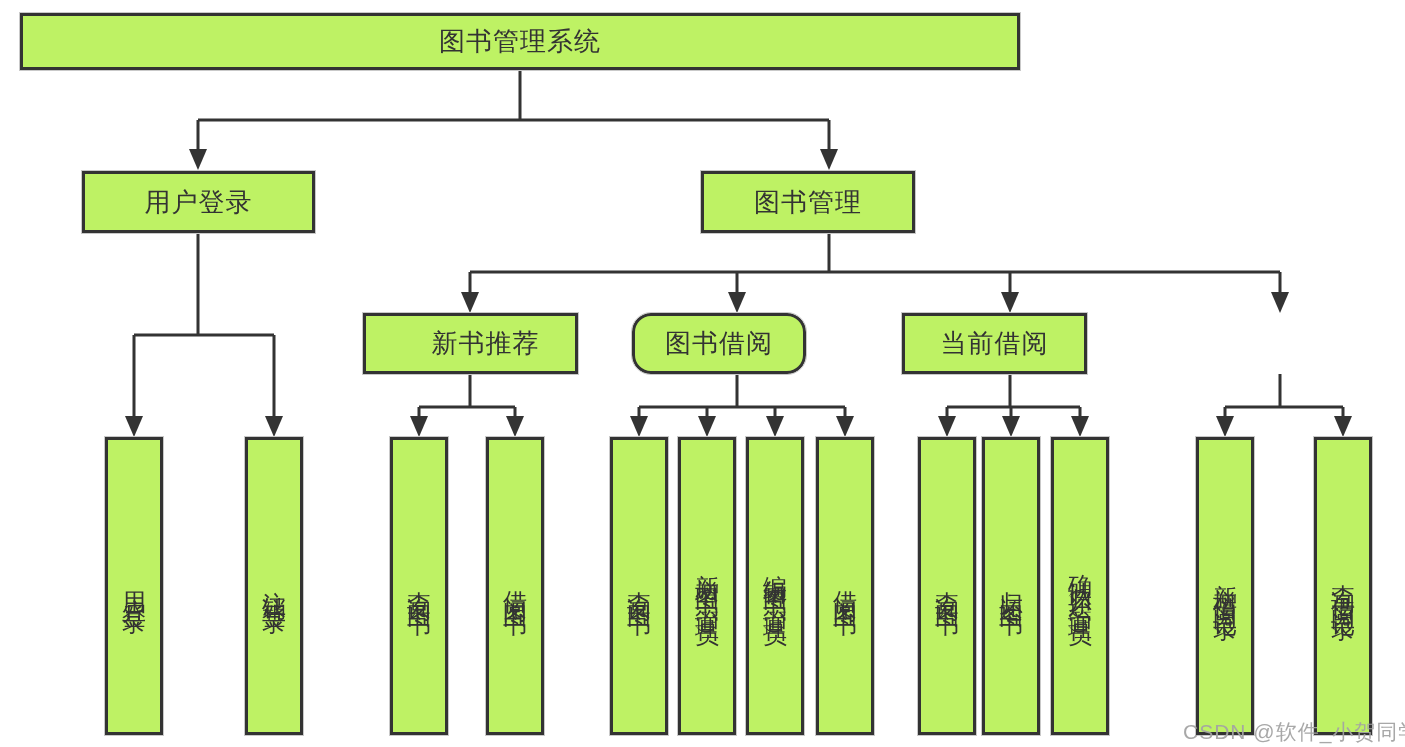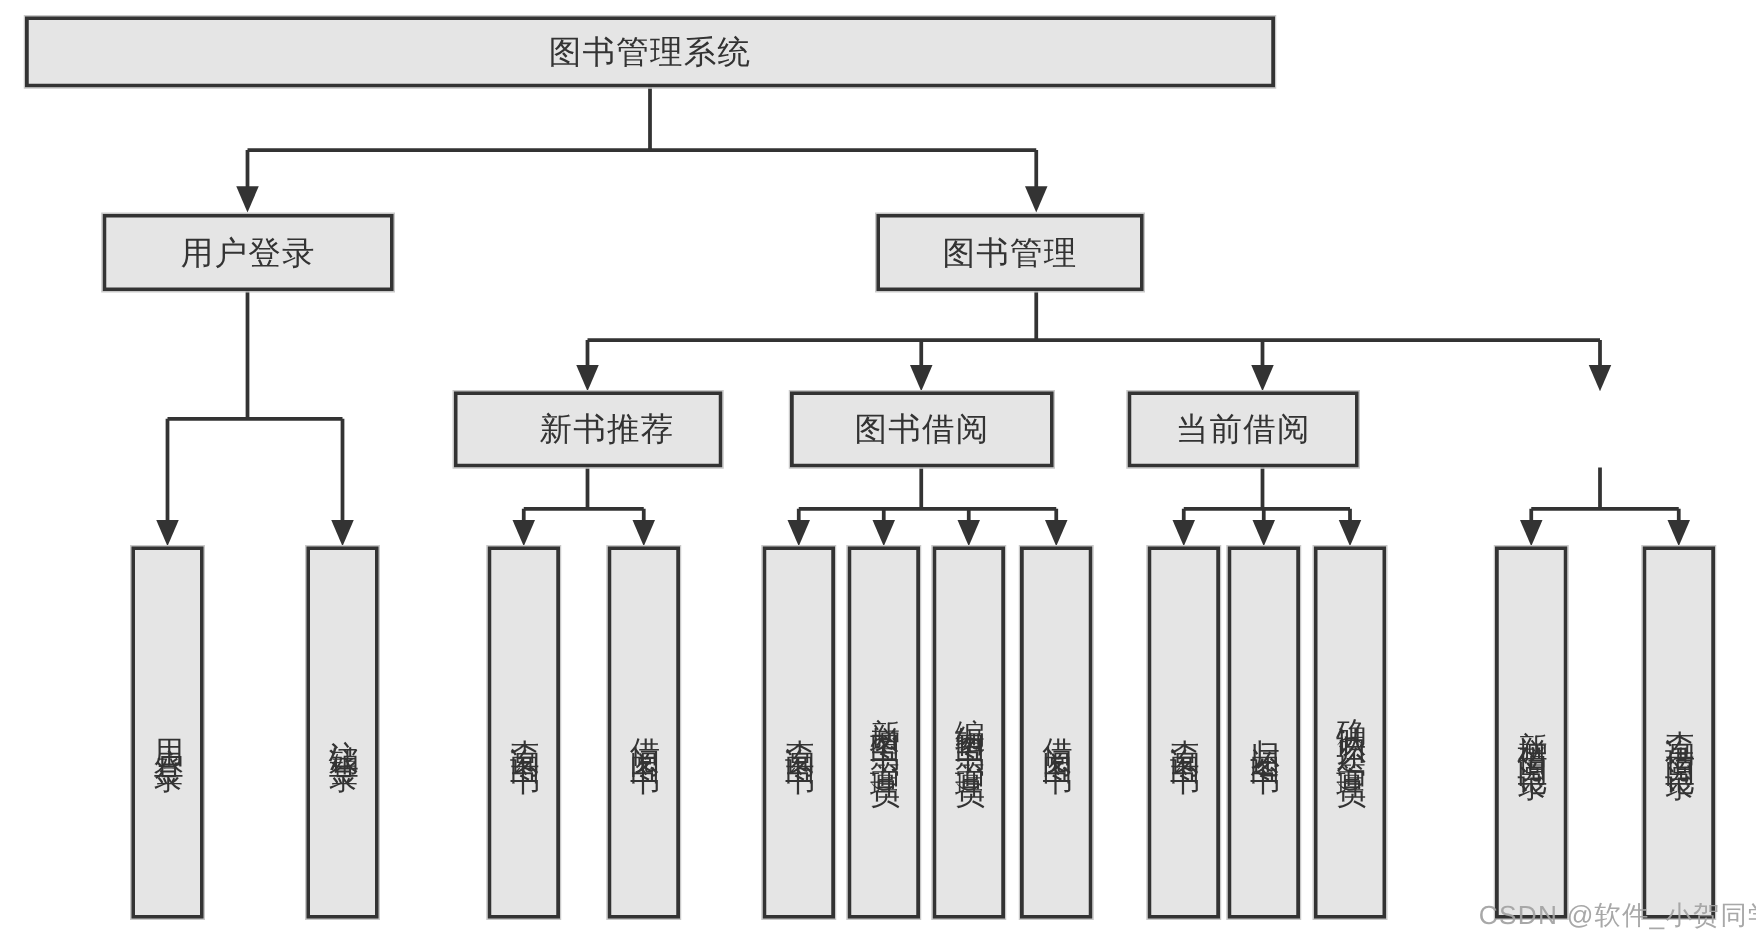--- a/index.html
+++ b/index.html
@@ -18,21 +18,21 @@
   .connectors {
     position: absolute;
     left: 0; top: 0;
     width: 1405px;
     height: 747px;
     z-index: 1;
   }
   .node {
     position: absolute;
     box-sizing: border-box;
-    background: #e5e5e5;
+    background: #bef264;
     border: 3px solid #333333;
     outline: 1px solid #c9c9c9;
     display: flex;
     align-items: center;
     justify-content: center;
     color: #333333;
     z-index: 2;
   }
   .hbox { font-size: 26px; letter-spacing: 1px; }
   .vbox .vtext {
@@ -121,21 +121,21 @@
       <polygon points="1334,416 1352,416 1343,437"></polygon>
     </g>
   </svg>
 
   <div class="node hbox" style="left:20px; top:13px; width:1000px; height:57px;">图书管理系统</div>
 
   <div class="node hbox" style="left:82px; top:171px; width:233px; height:62px;">用户登录</div>
   <div class="node hbox" style="left:701px; top:171px; width:214px; height:62px;text-align:center;">图书管理</div>
 
   <div class="node hbox" style="left:363px; top:313px; width:215px; height:61px;padding-left:30px;">新书推荐</div>
-  <div class="node hbox" style="left:632px; top:313px; width:211px; height:61px;">图书借阅</div>
+  <div class="node hbox" style="left:632px; top:313px; width:174px; height:61px;border-radius:19px;">图书借阅</div>
   <div class="node hbox" style="left:902px; top:313px; width:185px; height:61px;">当前借阅</div>
 
   <div class="node vbox" style="left:105px; top:437px; width:58px; height:298px;">
     <span class="vtext">用户登录</span>
   </div>
   <div class="node vbox" style="left:245px; top:437px; width:58px; height:298px;">
     <span class="vtext">注销登录</span>
   </div>
 
   <div class="node vbox" style="left:390px; top:437px; width:58px; height:298px;">

